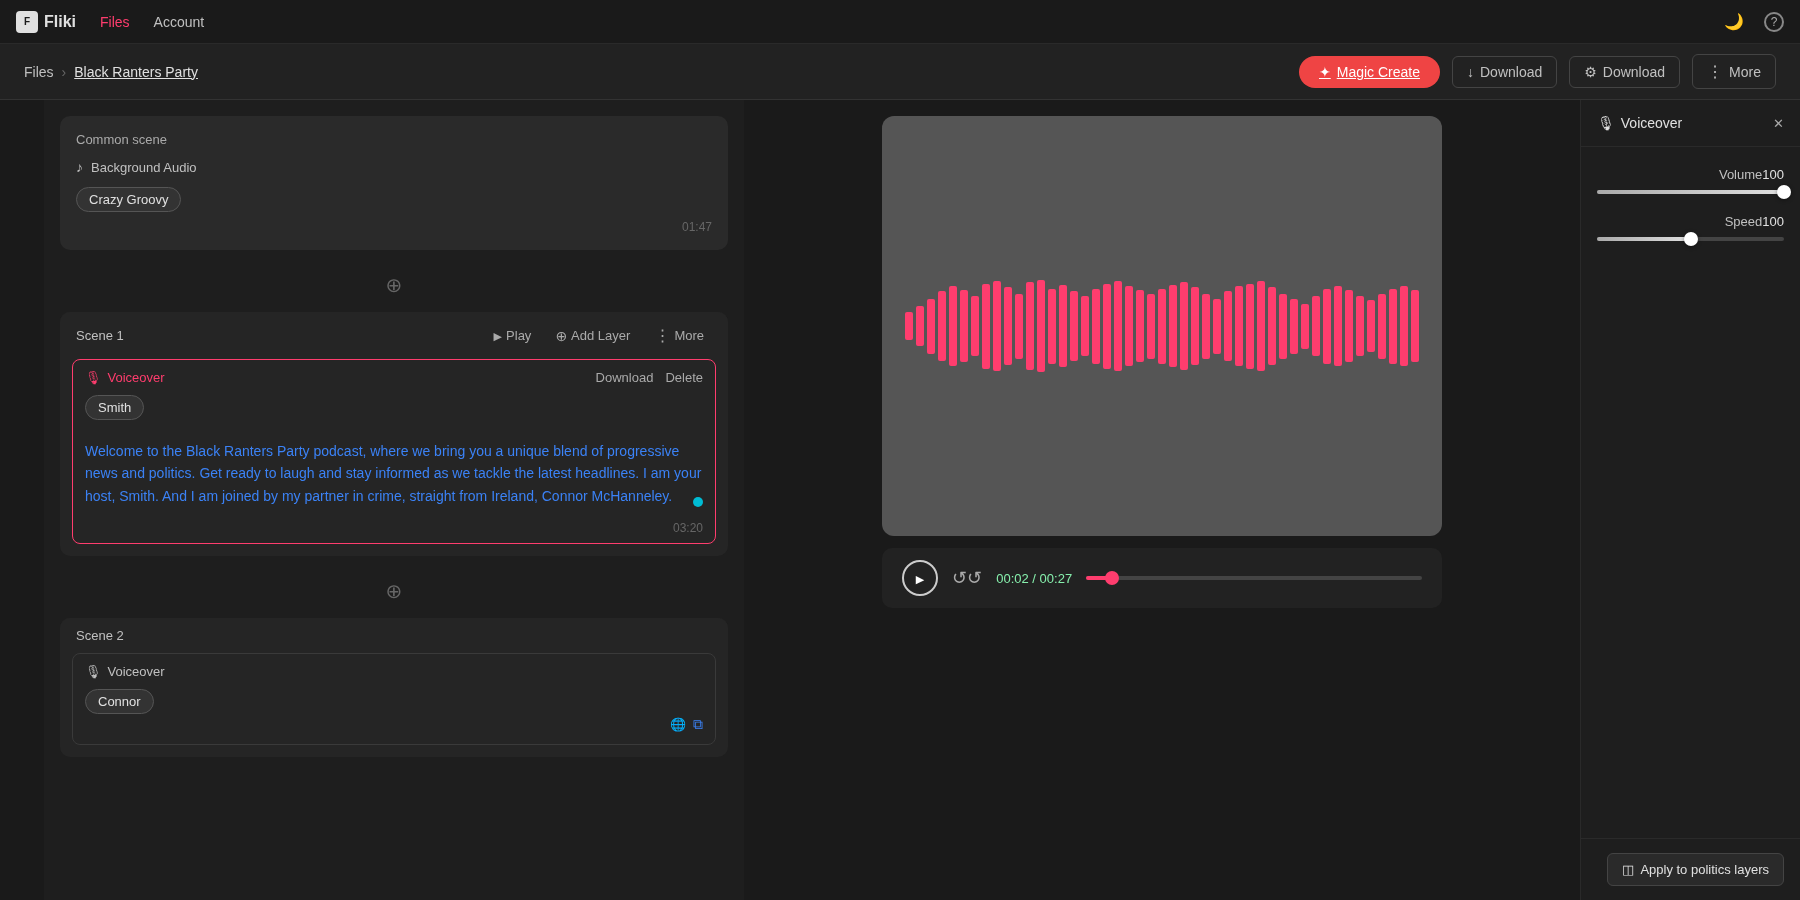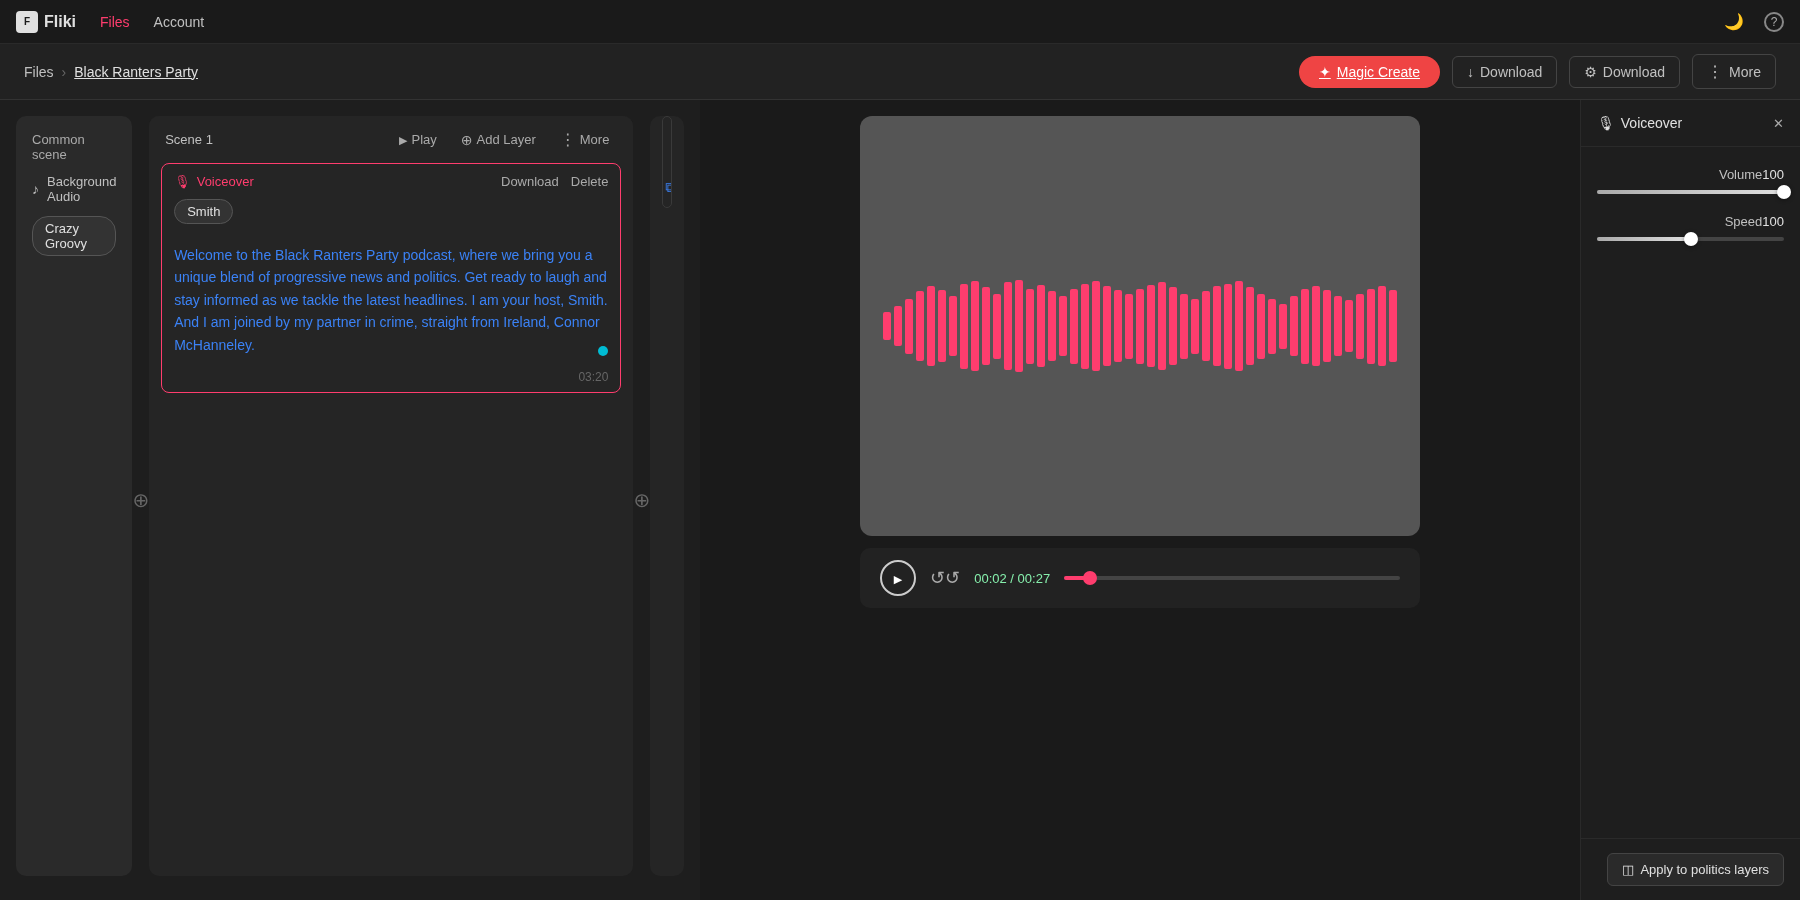--- a/index.html
+++ b/index.html
@@ -134,22 +134,23 @@
     }
 
     
     .left-panel {
       width: 700px;
       background: #1e1e1e;
       overflow-y: auto;
       padding: 16px;
       flex-shrink: 0;
       display: flex;
-      flex-direction: row;
-      gap: 0;
+      flex-direction: column;
+      gap: 7px;
+      margin-left: 44px;
     }
     .left-panel::-webkit-scrollbar { width: 6px; }
     .left-panel::-webkit-scrollbar-thumb { background: #444; border-radius: 3px; }
 
     
     .card {
       background: #2a2a2a;
       border-radius: 10px;
       padding: 16px;
       margin-bottom: 8px;
@@ -572,20 +573,21 @@
 
   <div class="left-panel">
 
     <div class="card">
       <div class="card-title">Common scene</div>
       <div class="audio-row">
         <span class="icon-music"></span>
         <span>Background Audio</span>
       </div>
       <span class="audio-badge">Crazy Groovy</span>
+      <div class="card-time">01:47</div>
     </div>
 
     <div class="add-scene-btn">
       <span>⊕</span>
     </div>
 
     <div class="scene-card">
       <div class="scene-header">
         <span class="scene-title">Scene 1</span>
         <div class="scene-actions">
@@ -622,20 +624,23 @@
         </div>
         <div class="voiceover-time">03:20</div>
       </div>
     </div>
 
     <div class="add-scene-btn">
       <span>⊕</span>
     </div>
 
     <div class="scene-card">
+      <div class="scene-header">
+        <span class="scene-title">Scene 2</span>
+      </div>
       <div class="voiceover-layer-plain">
         <div class="voiceover-header">
           <div class="voiceover-label-plain">
             <span>🎙</span>
             <span>Voiceover</span>
           </div>
         </div>
         <span class="voice-badge">Connor</span>
         <div class="voiceover-text">
           <div style="position:absolute;bottom:8px;right:12px;display:flex;gap:6px;">

